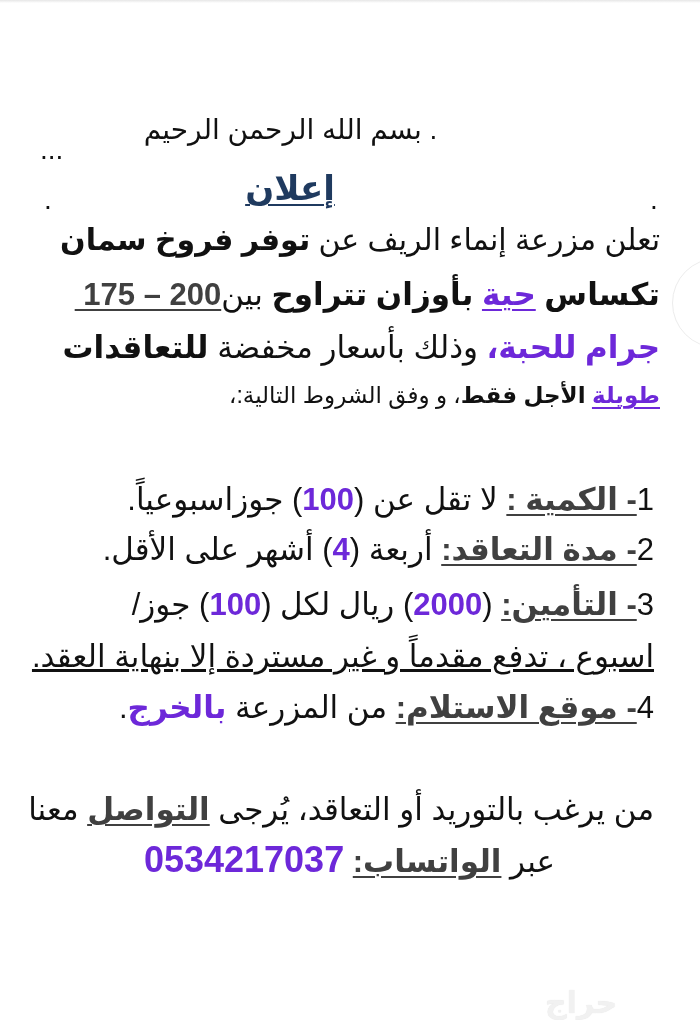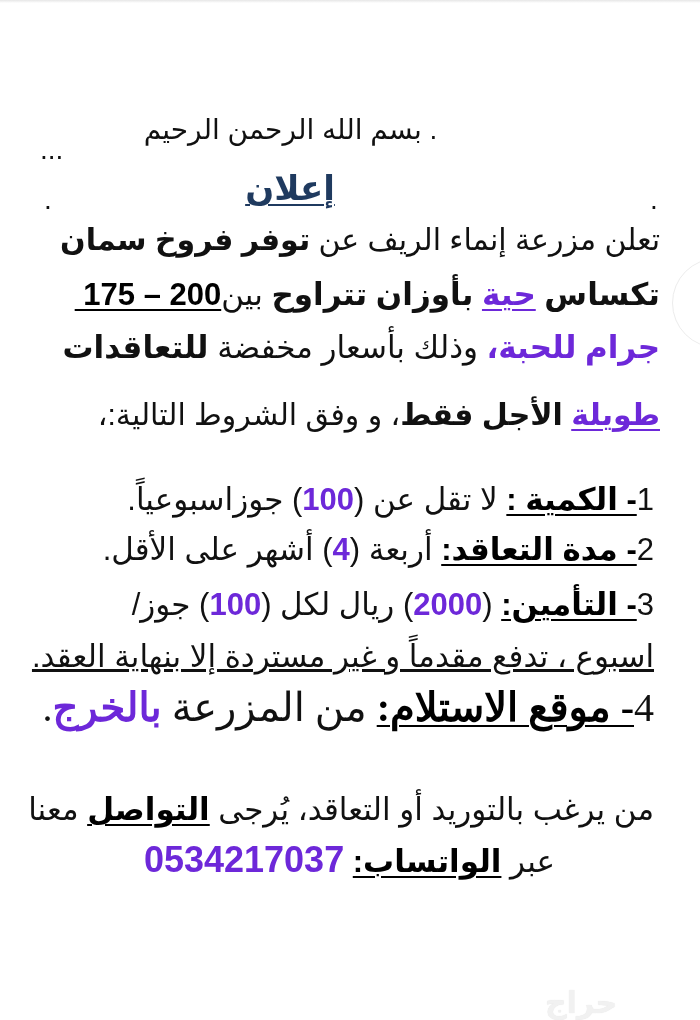--- a/index.html
+++ b/index.html
@@ -35,46 +35,46 @@
       width: 700px;
       direction: rtl;
     }
     .line {
       position: absolute;
       white-space: nowrap;
       font-size: 30px;
       line-height: 40px;
     }
     .bold { font-weight: bold; }
-    .green { color: #000000; }
+    .green { color: #404040; }
     .red { color: #6d28d9; }
     .navy { color: #1f3a5f; }
     .u { text-decoration: underline; text-decoration-thickness: 2px; text-underline-offset: 4px; }
     .num {
       direction: ltr;
       unicode-bidi: isolate;
       font-weight: bold;
     }
 
     .basmala { top: 110px; left: 0; width: 581px; text-align: center; font-size: 28px; }
     .dots-left { top: 130px; left: 40px; font-size: 28px; direction: ltr; }
     .title { top: 168px; left: 0; width: 580px; text-align: center; font-size: 34px; font-weight: bold; }
     .dot-left { top: 180px; left: 44px; font-size: 28px; }
     .dot-right { top: 180px; left: 650px; font-size: 28px; }
 
     .p1 { top: 220px; right: 40px; }
     .p2 { top: 275px; right: 40px; font-size: 31px; }
     .p3 { top: 328px; right: 40px; font-size: 31px; }
-    .p4 { top: 395px; right: 40px; font-size: 30px; }
+    .p4 { top: 375px; right: 40px; font-size: 23px; }
 
     .c1 { top: 480px; right: 46px; font-size: 31px; }
     .c2 { top: 530px; right: 46px; font-size: 31px; }
     .c3 { top: 585px; right: 46px; font-size: 31px; }
     .c3b { top: 637px; right: 46px; font-size: 31px; text-decoration: underline; }
-    .c4 { top: 688px; right: 46px; font-size: 40px; font-family: Liberation Serif, serif; }
+    .c4 { top: 688px; right: 46px; font-size: 31px; }
 
     .contact1 { top: 790px; right: 46px; font-size: 31px; }
     .contact2 { top: 840px; right: 145px; font-size: 31px; }
     .phone { font-size: 36px; }
 
     .watermark {
       position: absolute;
       left: 545px; top: 985px;
       font-size: 30px;
       font-weight: bold;

